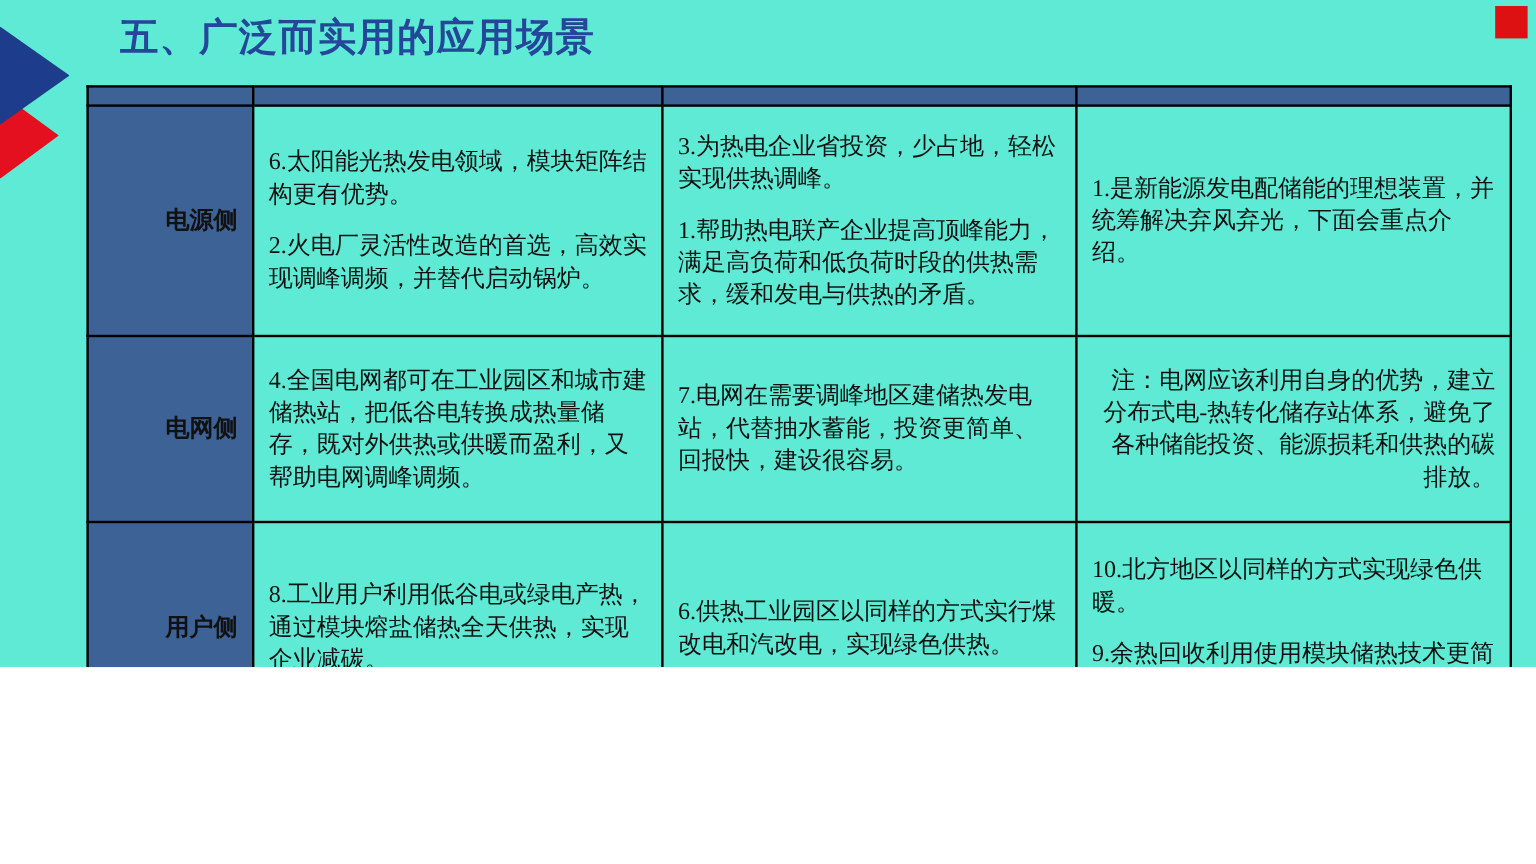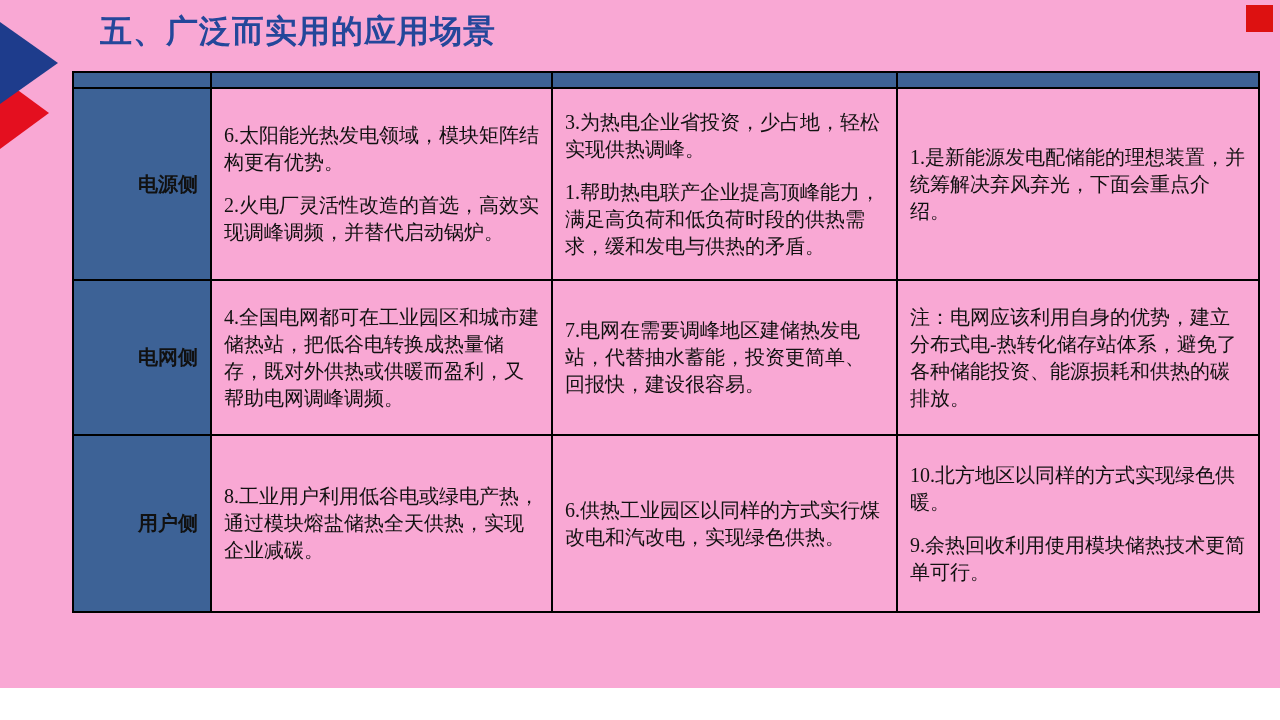--- a/index.html
+++ b/index.html
@@ -1,20 +1,20 @@
 <!DOCTYPE html>
 <html><head>
 <meta charset="utf-8">
 <style>
   html, body { margin: 0; padding: 0; background: #ffffff; }
   .slide {
     position: relative;
     width: 1280px;
-    height: 688px;
-    background: #f9a8d4;
+    height: 556px;
+    background: #5eead4;
     overflow: hidden;
     font-family: "Liberation Serif", "DejaVu Serif", serif;
   }
   
   .tri-blue {
     position: absolute; left: 0; top: 22px;
     width: 58px; height: 82px;
     background: #1e3c8c;
     clip-path: polygon(0 0, 100% 50%, 0 100%);
     z-index: 3;
@@ -68,21 +68,21 @@
     background: #3d6296;
     color: #ffffff;
     font-weight: bold;
     font-size: 22px;
     text-align: right;
     padding: 0 6px;
   }
   td.body-cell p { margin: 0 0 16px 0; }
   td.body-cell p:last-child { margin-bottom: 0; }
   td.note-cell { color: #f01f1f; font-size: 18.5px; line-height: 28px; }
-  td.note-cell p { margin: 0; }
+  td.note-cell p { margin: 0; text-align: right; }
 </style>
 </head>
 <body>
 
 <div class="slide">
 
   <div class="tri-red"></div>
   <div class="tri-blue"></div>
   <div class="red-square"></div>
 

